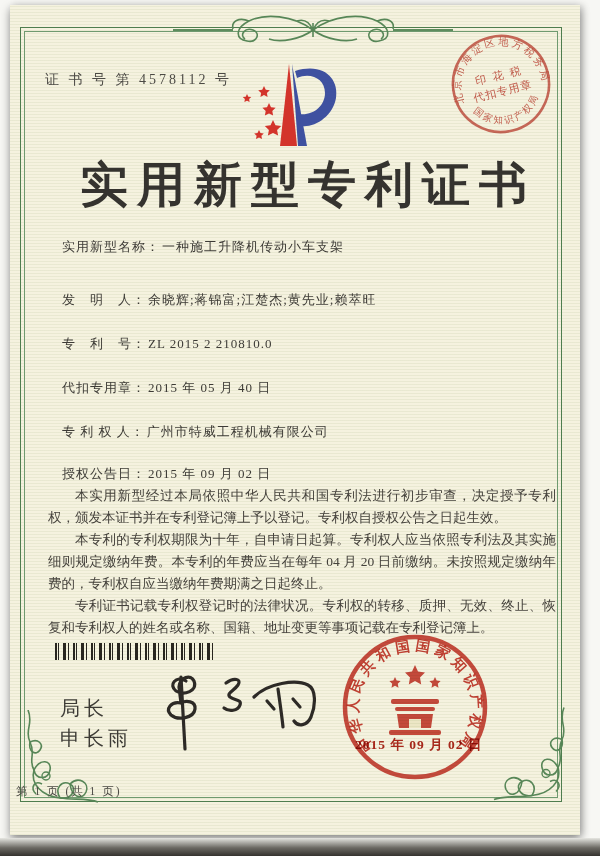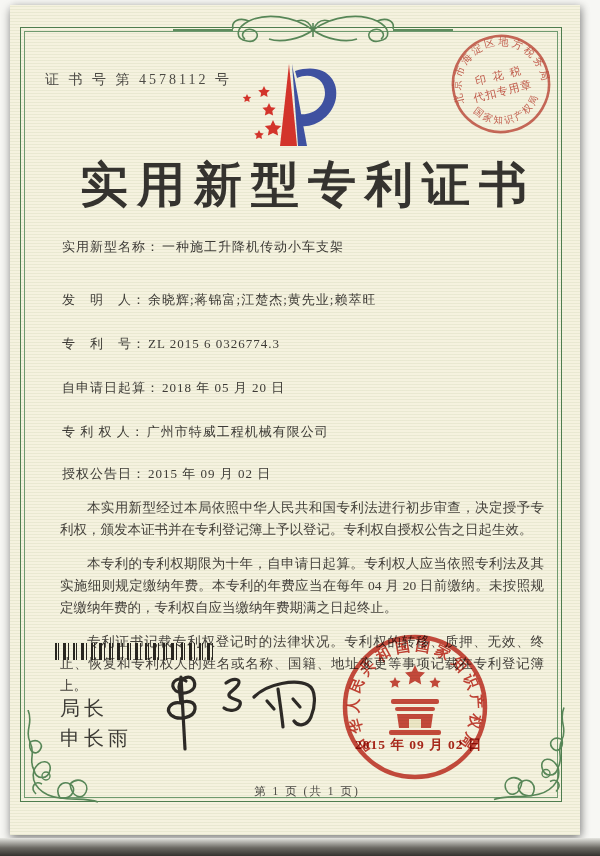--- a/index.html
+++ b/index.html
@@ -38,21 +38,21 @@
     font-size:48px;font-weight:600;letter-spacing:9px;color:#35332f;
   }
   .fields{position:absolute;left:38px;top:230px;width:500px;}
   .field{position:absolute;left:14px;font-size:13px;color:#3d3b36;letter-spacing:1px;white-space:nowrap;}
   .field .flabel{margin-right:2px;}
   .f0{top:3px}.f1{top:56px}.f2{top:100px}.f3{top:144px}.f4{top:188px}.f5{top:230px}
   .paragraphs{
     position:absolute;left:38px;top:480px;width:508px;
     font-size:13.5px;line-height:22px;color:#45423c;text-align:justify;
   }
-  .paragraphs p{margin:12px;text-indent:2em;}
+  .paragraphs p{margin:0;text-indent:2em;}
   .barcode{
     position:absolute;left:45px;top:638px;width:162px;height:17px;
     background:repeating-linear-gradient(90deg,
       #28251f 0 2px, transparent 2px 3px,
       #28251f 3px 4px, transparent 4px 8px,
       #28251f 8px 11px, transparent 11px 13px,
       #28251f 13px 14px, transparent 14px 18px);
   }
   .bureau{
     position:absolute;left:50px;top:688px;
@@ -61,21 +61,21 @@
   .signature{position:absolute;left:140px;top:660px;width:180px;height:95px;}
   .seal-main{position:absolute;left:325px;top:622px;width:160px;height:160px;mix-blend-mode:multiply;}
   .seal-date{
     position:absolute;left:345px;top:731px;z-index:5;
     font-size:13.5px;letter-spacing:1px;color:#b02b20;font-weight:600;
     mix-blend-mode:multiply;
   }
   .seal-tax{position:absolute;left:432px;top:20px;width:118px;height:118px;
     transform:rotate(-14deg);mix-blend-mode:multiply;opacity:.92;}
   .footer-page{
-    position:absolute;left:12px;top:779px;width:570px;text-align:center;
+    position:absolute;left:6px;top:779px;width:570px;text-align:left;
     font-size:11.5px;letter-spacing:2px;color:#4c4a45;
   }
   .orn-top{position:absolute;left:163px;top:4px;width:280px;height:42px;}
   .orn-bl{position:absolute;left:10px;top:705px;width:80px;height:95px;}
   .orn-br{position:absolute;left:482px;top:700px;width:80px;height:100px;transform:scaleX(-1);}
 </style>
 </head>
 <body>
 
 <div class="paper">
@@ -138,22 +138,22 @@
       <polygon points="59,6 74,88 65,88"></polygon>
       <path d="M62 13 C92 4 106 22 103 40 C100 58 82 70 68 68 L66 56 C80 58 92 48 92 35 C92 21 78 14 64 20 Z"></path>
     </g>
   </svg>
 
   <div class="title">实用新型专利证书</div>
 
   <div class="fields">
     <div class="field f0"><span class="flabel">实用新型名称：</span><span class="fvalue">一种施工升降机传动小车支架</span></div>
     <div class="field f1"><span class="flabel">发　明　人：</span><span class="fvalue">余晓辉;蒋锦富;江楚杰;黄先业;赖萃旺</span></div>
-    <div class="field f2"><span class="flabel">专　利　号：</span><span class="fvalue">ZL 2015 6 0326774.3</span></div>
-    <div class="field f3"><span class="flabel">自申请日起算：</span><span class="fvalue">2018 年 05 月 20 日</span></div>
+    <div class="field f2"><span class="flabel">专　利　号：</span><span class="fvalue">ZL 2015 2 210810.0</span></div>
+    <div class="field f3"><span class="flabel">代扣专用章：</span><span class="fvalue">2015 年 05 月 40 日</span></div>
     <div class="field f4"><span class="flabel">专 利 权 人：</span><span class="fvalue">广州市特威工程机械有限公司</span></div>
     <div class="field f5"><span class="flabel">授权公告日：</span><span class="fvalue">2015 年 09 月 02 日</span></div>
   </div>
 
   <div class="paragraphs">
     <p>本实用新型经过本局依照中华人民共和国专利法进行初步审查，决定授予专利权，颁发本证书并在专利登记簿上予以登记。专利权自授权公告之日起生效。</p>
     <p>本专利的专利权期限为十年，自申请日起算。专利权人应当依照专利法及其实施细则规定缴纳年费。本专利的年费应当在每年 04 月 20 日前缴纳。未按照规定缴纳年费的，专利权自应当缴纳年费期满之日起终止。</p>
     <p>专利证书记载专利权登记时的法律状况。专利权的转移、质押、无效、终止、恢复和专利权人的姓名或名称、国籍、地址变更等事项记载在专利登记簿上。</p>
   </div>
 

